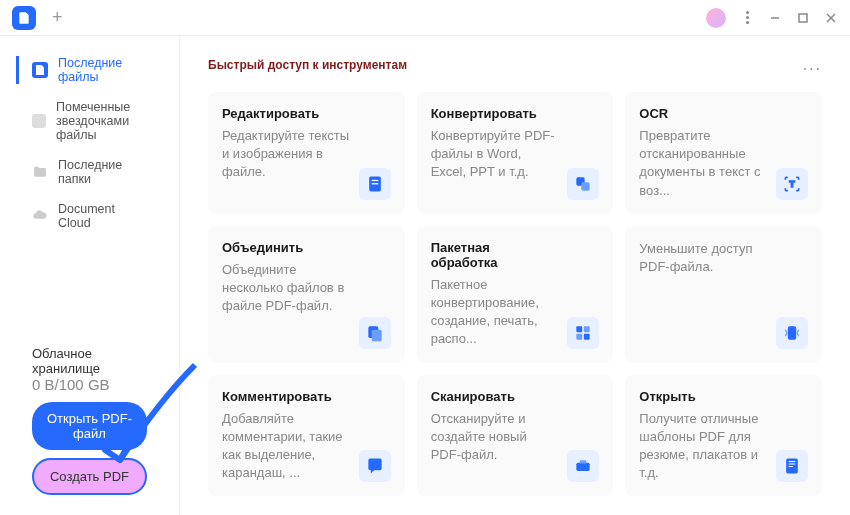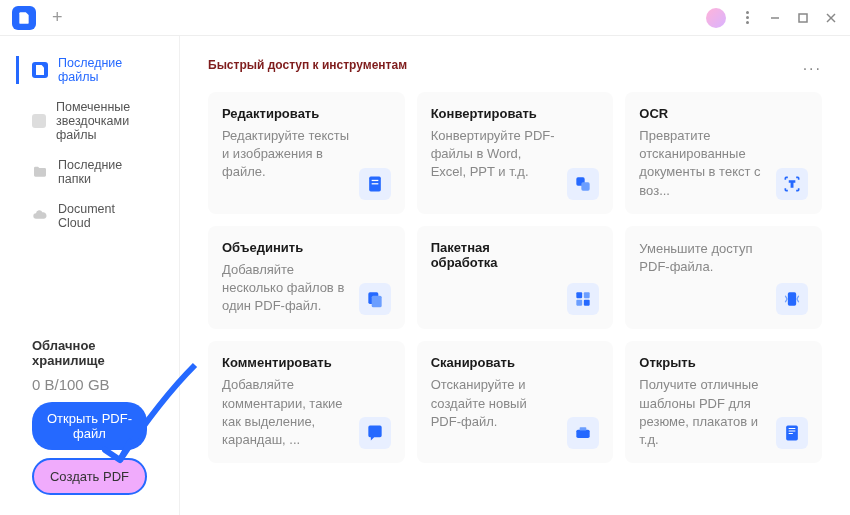--- a/index.html
+++ b/index.html
@@ -18,21 +18,21 @@
 .sidebar{width:180px;padding:12px 16px;display:flex;flex-direction:column;border-right:1px solid #f0f0f0}
 .side-item{display:flex;align-items:center;gap:10px;padding:8px 16px;font-size:12.5px;color:#555;cursor:pointer;position:relative}
 .side-item.active{color:#2569ff;font-weight:500}
 .side-item.active::before{content:"";position:absolute;left:0;top:8px;bottom:8px;width:3px;background:#2569ff}
 .side-icon{width:16px;height:16px;display:flex;align-items:center;justify-content:center;flex-shrink:0}
 .side-icon.doc{background:#2569ff;border-radius:3px}
 .side-icon.doc::after{content:"";width:8px;height:10px;background:#fff;clip-path:polygon(0 0,70% 0,100% 25%,100% 100%,0 100%)}
 .side-icon.star{background:#ddd;border-radius:3px;width:14px;height:14px}
 .side-icon.folder svg,.side-icon.cloud svg{width:16px;height:16px}
 .side-bottom{margin-top:auto;padding:0 16px}
-.storage-title{font-size:13px;font-weight:700;color:#333;margin-bottom:8px}
+.storage-title{font-size:13px;font-weight:400;color:#333;}
 .storage-info{font-size:15px;color:#888;margin-bottom:9px}
 .btn{width:100%;padding:9px;border-radius:20px;font-size:13px;cursor:pointer;margin-bottom:8px;text-align:center}
 .btn-primary{background:#2569ff;color:#fff;border:none}
 .btn-secondary{background:#f0abfc;color:#333;border:2.5px solid #2569ff;font-weight:500}
 .content{flex:1;padding:20px 28px;overflow:auto}
 .content-head{display:flex;justify-content:space-between;align-items:center;margin-bottom:18px}
 .content-title{font-size:12px;font-weight:700;color:#7f1d1d}
 .more{color:#888;cursor:pointer;letter-spacing:2px}
 .grid{display:grid;grid-template-columns:repeat(3,1fr);gap:12px}
 .card{background:#fafafa;border-radius:8px;padding:14px 14px 14px 14px;display:flex;justify-content:space-between;align-items:flex-start;cursor:pointer;min-height:90px}
@@ -156,32 +156,33 @@
         <div class="card-icon">
             <svg viewBox="0 0 24 24" fill="none" stroke="#2569ff" stroke-width="2">
               <path d="M4 7V5a1 1 0 011-1h2M20 7V5a1 1 0 00-1-1h-2M4 17v2a1 1 0 001 1h2M20 17v2a1 1 0 01-1 1h-2"></path>
               <text x="12" y="15" font-size="10" fill="#2569ff" text-anchor="middle" font-weight="bold">T</text>
             </svg>
           </div>
       </div>
       <div class="card">
         <div class="card-text">
             <div class="card-title">Объединить</div>
-            <div class="card-desc">Добавляйте несколько файлов в один PDF-файл.</div>
+            <div class="card-desc">Объедините несколько файлов в файле PDF-файл.</div>
           </div>
         <div class="card-icon">
             <svg viewBox="0 0 24 24" fill="#2569ff">
               <rect x="4" y="4" width="12" height="14" rx="2"></rect>
               <rect x="8" y="8" width="12" height="14" rx="2" fill="#6b9eff"></rect>
             </svg>
           </div>
       </div>
       <div class="card">
         <div class="card-text">
             <div class="card-title">Пакетная обработка</div>
+            <div class="card-desc">Пакетное конвертирование, создание, печать, распо...</div>
           </div>
         <div class="card-icon">
             <svg viewBox="0 0 24 24" fill="#2569ff">
               <rect x="4" y="4" width="7" height="7" rx="1"></rect>
               <rect x="13" y="4" width="7" height="7" rx="1" fill="#6b9eff"></rect>
               <rect x="4" y="13" width="7" height="7" rx="1" fill="#6b9eff"></rect>
               <rect x="13" y="13" width="7" height="7" rx="1"></rect>
             </svg>
           </div>
       </div>

